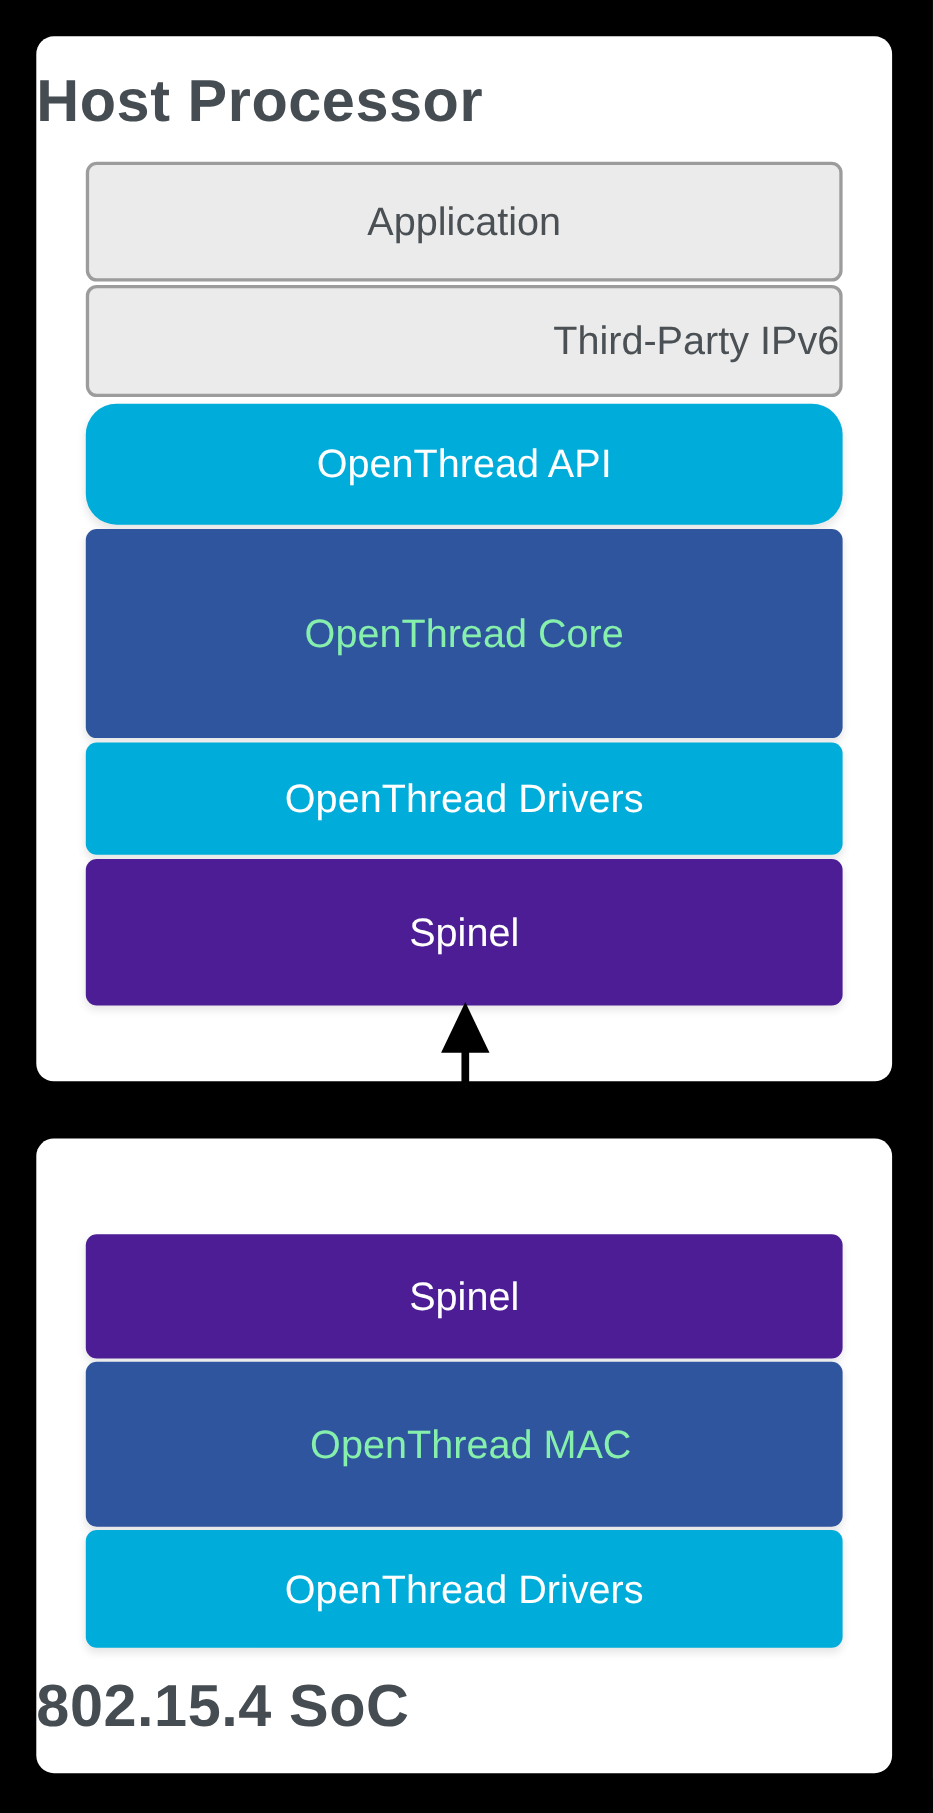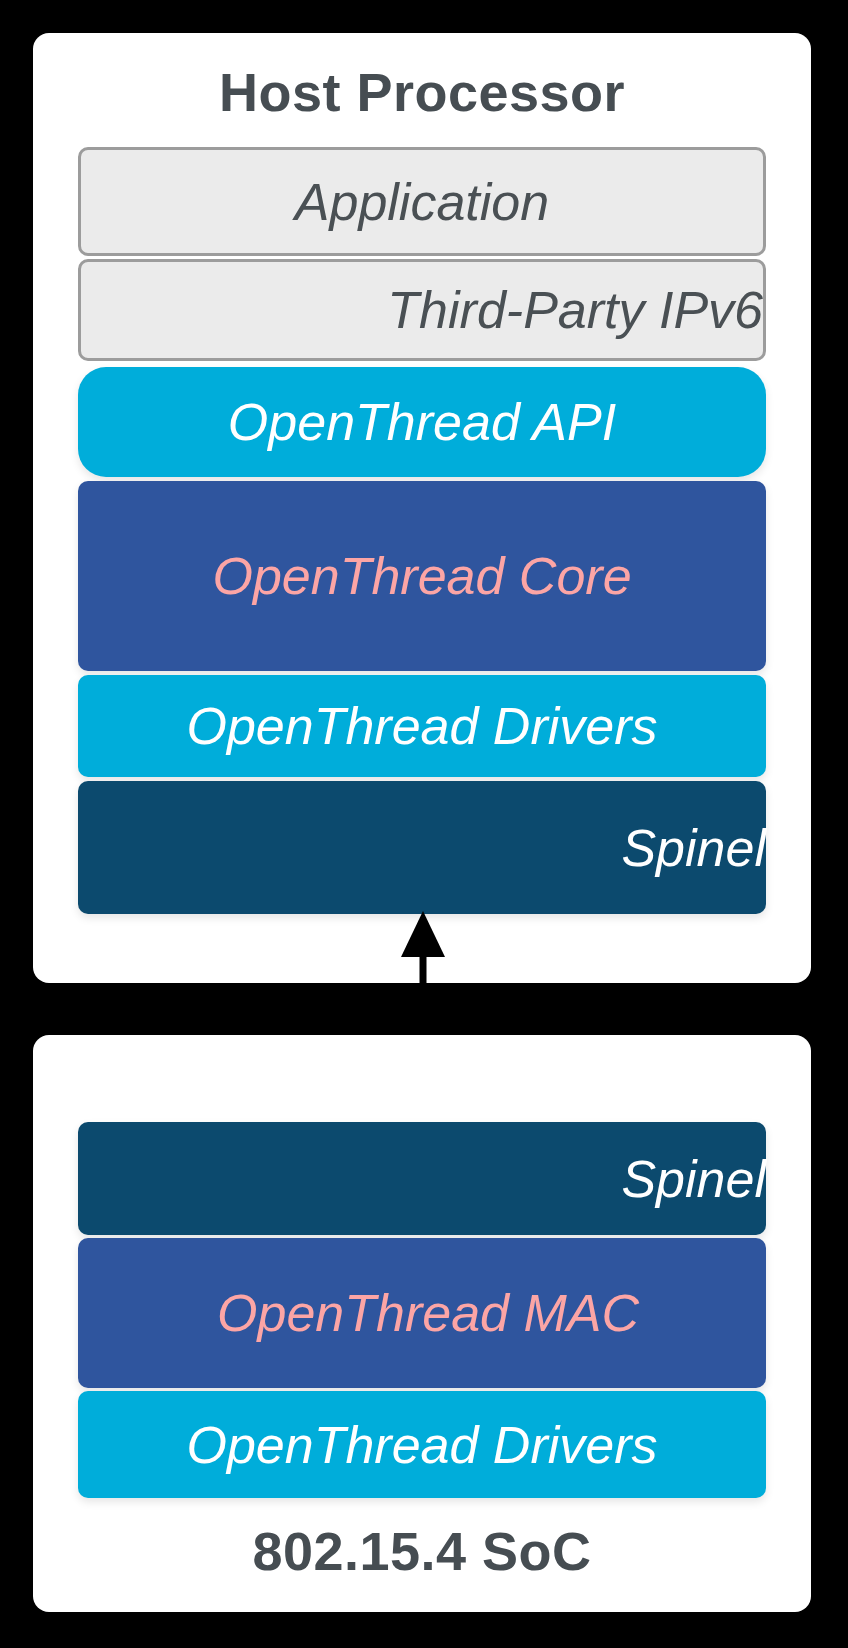--- a/index.html
+++ b/index.html
@@ -19,53 +19,51 @@
     left: 33px;
     width: 778px;
     background: #ffffff;
     border-radius: 16px;
     box-sizing: border-box;
   }
   .panel-host { top: 33px;  height: 950px; }
   .panel-soc  { top: 1035px; height: 577px; }
 
   .panel-title {
-    text-align: center;
     font-size: 54px;
     font-weight: 700;
     color: #464d52;
     letter-spacing: 0.5px;
   }
   .panel-host .panel-title { margin-top: 28px; }
   .panel-soc  .panel-title { margin-top: 22px; }
 
   .stack {
     margin: 0 45px;
   }
   .panel-host .stack { margin-top: 24px; }
   .panel-soc  .stack { margin-top: 87px; }
 
   .layer {
     box-sizing: border-box;
     border-radius: 10px;
     display: flex;
     align-items: center;
     justify-content: center;
-    font-size: 52px;
+    font-size: 36px;
     line-height: 1;
-    font-style: italic;
   }
   .layer.gray {
     background: #ebebeb;
     border: 3px solid #9c9c9c;
     color: #4a5054;
   }
   .layer.cyan { background: #00adda; color: #ffffff; box-shadow: 0 4px 8px rgba(0,0,0,0.10); }
-  .layer.blue { background: #2f559e; color: #fca5a5; box-shadow: 0 4px 8px rgba(0,0,0,0.10); }
-  .layer.red  { background: #0c4a6e; color: #ffffff; box-shadow: 0 4px 8px rgba(0,0,0,0.10); justify-content: flex-end; }
+  .layer.blue { background: #2f559e; color: #86efac; box-shadow: 0 4px 8px rgba(0,0,0,0.10); }
+  .layer.red  { background: #4c1d95; color: #ffffff; box-shadow: 0 4px 8px rgba(0,0,0,0.10); }
 
   
   .l-app     { height: 109px; margin-bottom: 3px; }
   .l-tp      { height: 102px; margin-bottom: 6px; justify-content: flex-end; }
   .l-api     { height: 110px; margin-bottom: 4px; border-radius: 28px; }
   .l-core    { height: 190px; margin-bottom: 4px; }
   .l-drv     { height: 102px; margin-bottom: 4px; }
   .l-spinel  { height: 133px; }
 
   

